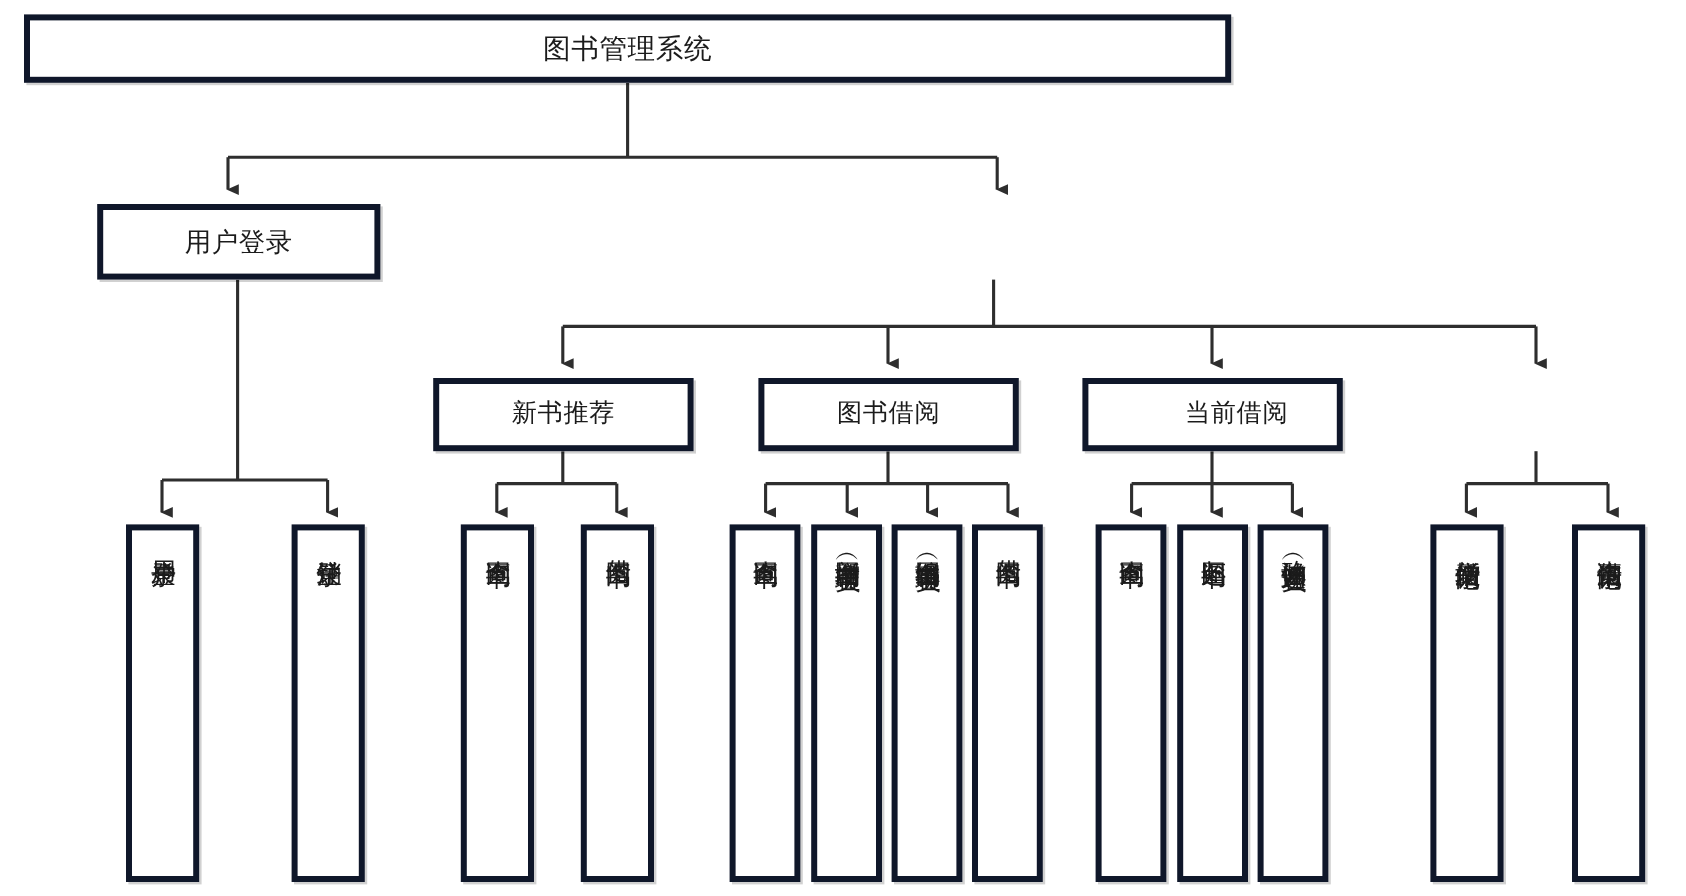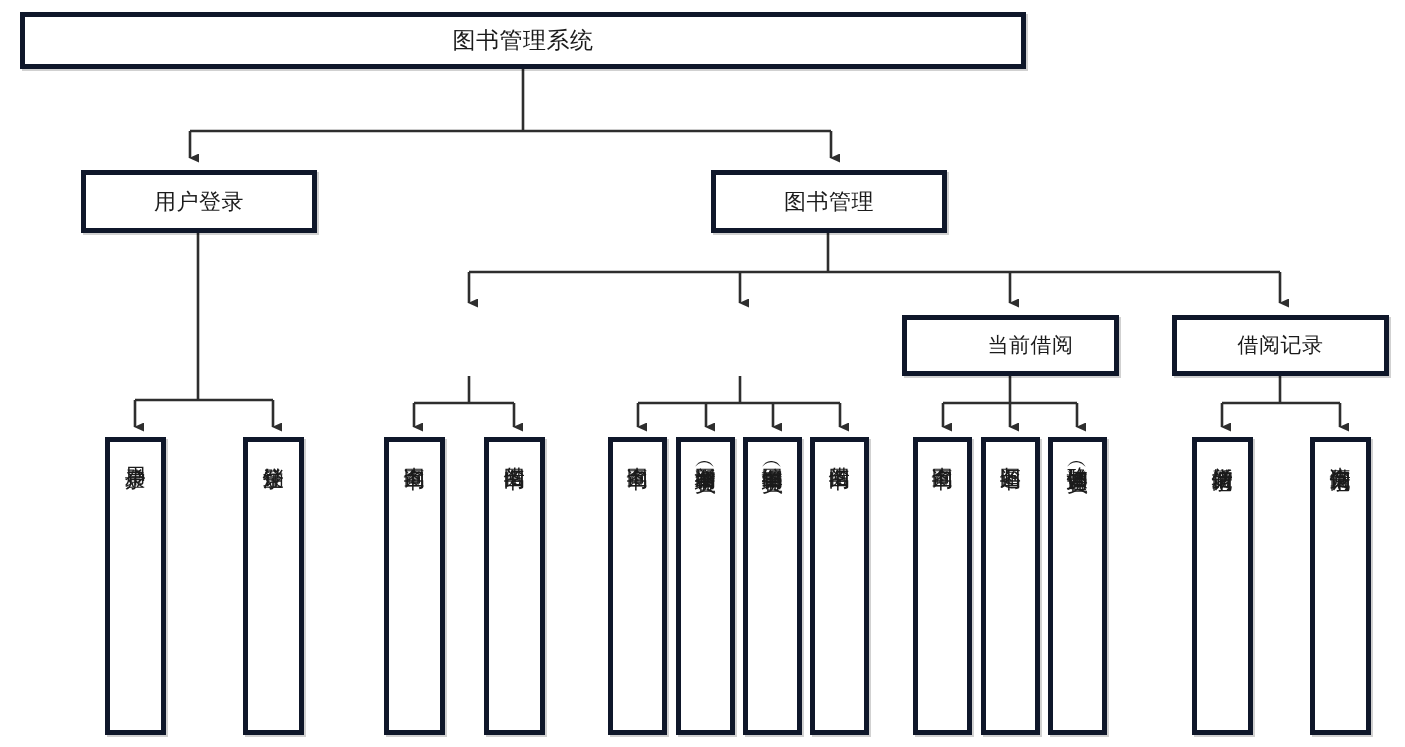--- a/index.html
+++ b/index.html
@@ -130,29 +130,29 @@
     </g>
   </svg>
 
   <div class="node-box horizontal root" style="left:20px; top:12px; width:1006px; height:57px;">
     <span class="node-label">图书管理系统</span>
   </div>
 
   <div class="node-box horizontal level2" style="left:81px; top:170px; width:236px; height:63px;">
     <span class="node-label">用户登录</span>
   </div>
-  <div class="node-box horizontal level2" style="left:711px; top:170px; width:236px; height:63px;">
-    <span class="node-label">图书管理</span>
+
+  <div class="node-box horizontal level3" style="left:361px; top:315px; width:217px; height:61px;">
+    <span class="node-label">新书推荐</span>
   </div>
-
+  <div class="node-box horizontal level3" style="left:632px; top:315px; width:217px; height:61px;">
+    <span class="node-label">图书借阅</span>
+  </div>
   <div class="node-box horizontal level3" style="left:902px; top:315px; width:217px; height:61px;padding-left:40px;">
     <span class="node-label">当前借阅</span>
-  </div>
-  <div class="node-box horizontal level3" style="left:1172px; top:315px; width:217px; height:61px;">
-    <span class="node-label">借阅记录</span>
   </div>
 
   <div class="node-box vertical" style="left:105px; top:437px; width:61px; height:298px;">
     <span class="node-label">用户登录</span>
   </div>
   <div class="node-box vertical" style="left:243px; top:437px; width:61px; height:298px;">
     <span class="node-label">注销登录</span>
   </div>
 
   <div class="node-box vertical" style="left:384px; top:437px; width:61px; height:298px;">

